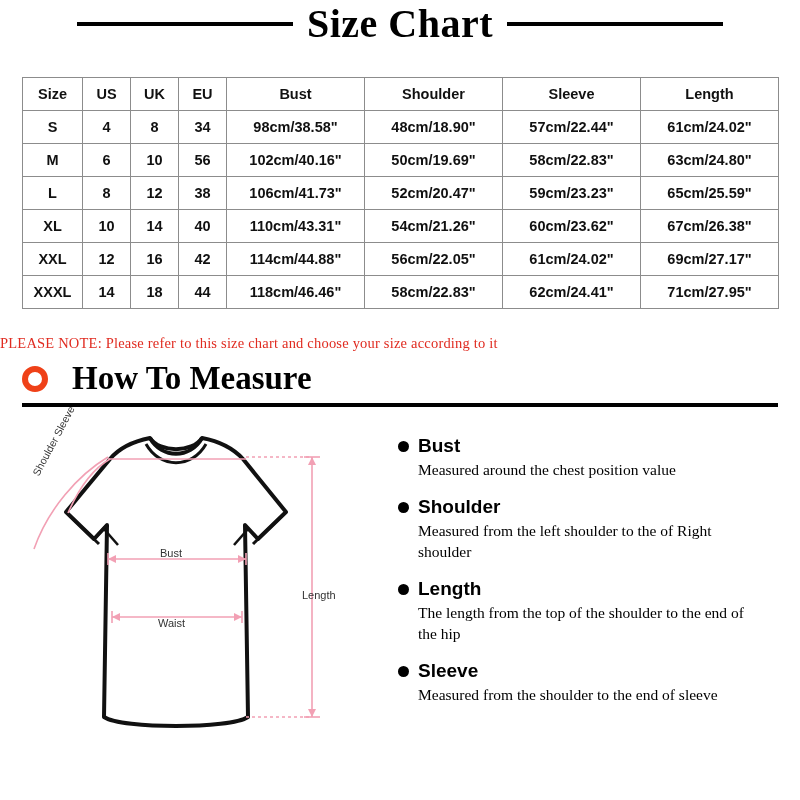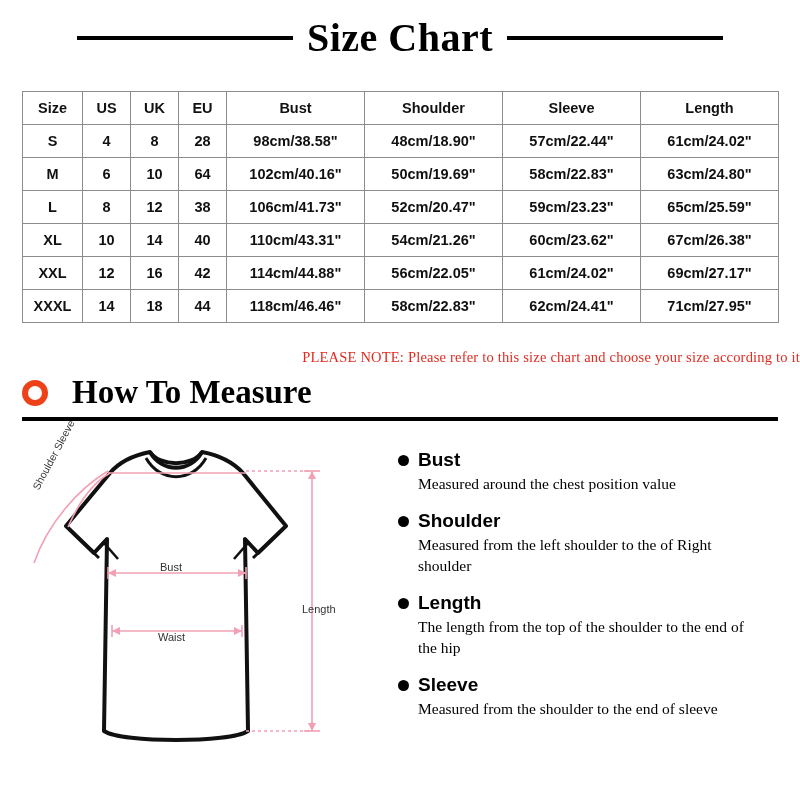--- a/index.html
+++ b/index.html
@@ -8,21 +8,21 @@
     width: 800px; height: 800px;
     background: #ffffff;
     font-family: "Liberation Serif", serif;
     color: #000;
   }
   .page { position: relative; width: 800px; height: 800px; overflow: hidden; }
 
   
   .title-row {
     display: flex; align-items: center; justify-content: center;
-    gap: 14px; padding-top: 14px;
+    gap: 14px; 
   }
   .title-rule {
     height: 4px; background: #000; width: 216px;
   }
   .title-text {
     font-family: "Liberation Serif", serif;
     font-size: 40px; font-weight: bold; letter-spacing: 0.5px;
     white-space: nowrap;
   }
 
@@ -46,21 +46,21 @@
   table.size-chart th { font-size: 14.5px; }
   .col-size { width: 60px; }
   .col-us   { width: 48px; }
   .col-uk   { width: 48px; }
   .col-eu   { width: 48px; }
   .col-wide { width: 138px; }
 
   
   .note {
     margin: 26px 0 0 0;
-    text-align: right;
+    text-align: left;
     color: #e02b20;
     font-family: "Liberation Serif", serif;
     font-size: 14.5px;
     letter-spacing: 0.2px;
   }
 
   
   .htm-row {
     display: flex; align-items: center; gap: 24px;
     margin: 8px 0 0 22px;
@@ -153,31 +153,31 @@
           <th>Shoulder</th>
           <th>Sleeve</th>
           <th>Length</th>
         </tr>
       </thead>
       <tbody>
         <tr>
           <td>S</td>
           <td>4</td>
           <td>8</td>
-          <td>28</td>
+          <td>34</td>
           <td>98cm/38.58"</td>
           <td>48cm/18.90"</td>
           <td>57cm/22.44"</td>
           <td>61cm/24.02"</td>
         </tr>
         <tr>
           <td>M</td>
           <td>6</td>
           <td>10</td>
-          <td>64</td>
+          <td>56</td>
           <td>102cm/40.16"</td>
           <td>50cm/19.69"</td>
           <td>58cm/22.83"</td>
           <td>63cm/24.80"</td>
         </tr>
         <tr>
           <td>L</td>
           <td>8</td>
           <td>12</td>
           <td>38</td>

